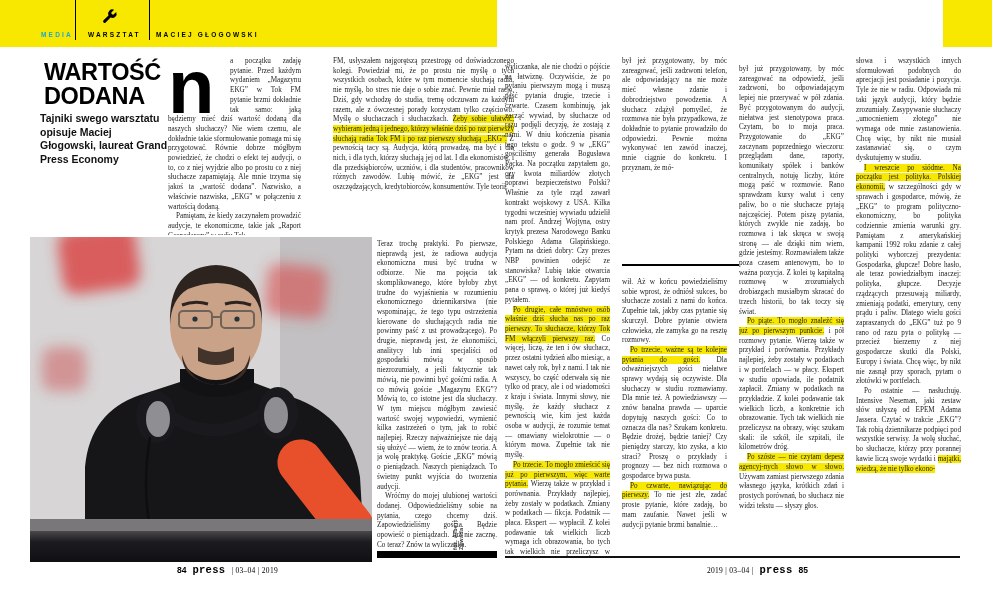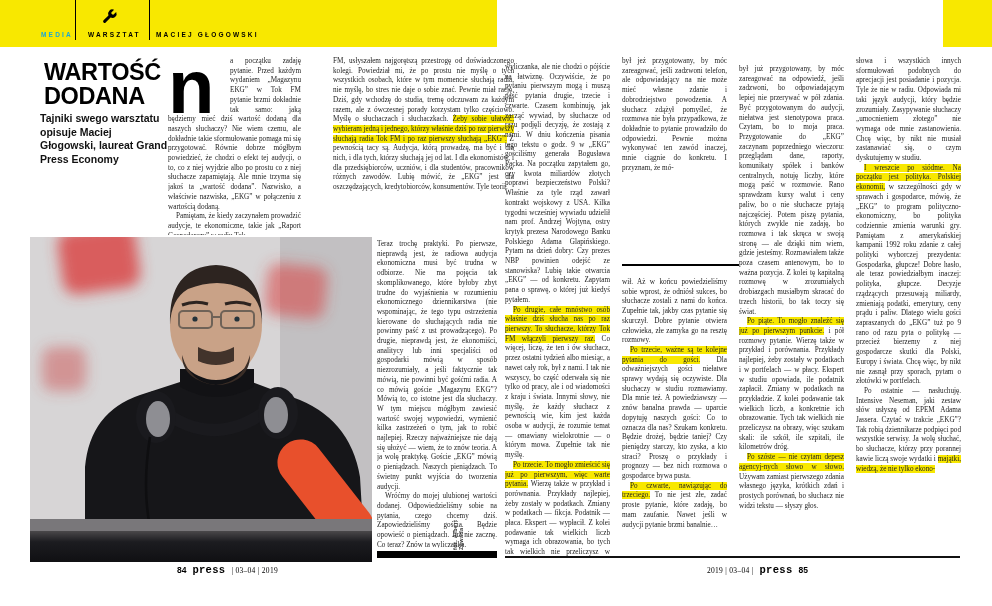--- a/index.html
+++ b/index.html
@@ -156,21 +156,21 @@
       <p><mark>Po drugie, całe mnóstwo osób właśnie dziś słucha nas po raz pierwszy. To słuchacze, którzy Tok FM włączyli pierwszy raz.</mark><span> Co więcej, liczę, że ten i ów słuchacz, przez ostatni tydzień albo miesiąc, a nawet cały rok, był z nami. I tak nie wszyscy, bo część oderwała się nie tylko od pracy, ale i od wiadomości z kraju i świata. Innymi słowy, nie myślę, że każdy słuchacz z pewnością wie, kim jest każda osoba w audycji, że rozumie temat — omawiany wielokrotnie — o którym mowa. Zupełnie tak nie myślę.</span></p>
       <p><mark>Po trzecie. To mogło zmieścić się już po pierwszym, więc warte pytania.</mark><span> Wierzę także w przykład i porównania. Przykłady najlepiej, żeby zostały w podatkach. Zmiany w podatkach — fikcja. Podatnik — płaca. Ekspert — wypłacił. Z kolei podawanie tak wielkich liczb wymaga ich obrazowania, bo tych tak wielkich nie przeliczysz w głowie.</span></p>
     </div>
   <div class="col col-r2t">
       <p><span>był jeż przygotowany, by móc zareagować, jeśli zadzwoni telefon, ale odpowiadający na nie może mieć własne zdanie i dobrodziejstwo powodzenia. A słuchacz zdążył pomyśleć, że rozmowa nie była przypadkowa, że dokładnie to pytanie prowadziło do odpowiedzi. Pewnie można wykonywać ten zawód inaczej, mnie ciągnie do konkretu. I przyznam, że mó-</span></p>
     </div>
   <div class="quote-rule"></div>
   <div class="col col-r2b">
       <p><span>wił. Aż w końcu powiedzieliśmy sobie wprost, że odniósł sukces, bo słuchacze zostali z nami do końca. Zupełnie tak, jakby czas pytanie się skurczył. Dobre pytanie otwiera człowieka, złe zamyka go na resztę rozmowy.</span></p>
       <p><mark>Po trzecie, ważne są te kolejne pytania do gości.</mark><span> Dla odważniejszych gości niełatwe sprawy wydają się oczywiste. Dla słuchaczy w studiu rozmawiamy. Dla mnie też. A powiedziawszy — znów banalna prawda — uparcie dopytuję naszych gości: Co to oznacza dla nas? Szukam konkretu. Będzie drożej, będzie taniej? Czy pieniędzy starczy, kto zyska, a kto straci? Proszę o przykłady i prognozy — bez nich rozmowa o gospodarce bywa pusta.</span></p>
-      <p><mark>Po czwarte, nawiązując do trzeciego.</mark><span> To nie jest złe, zadać proste pytanie, które zadaję, bo mam zaufanie. Nawet jeśli w audycji pytanie brzmi banalnie…</span></p>
+      <p><mark>Po czwarte, nawiązując do pierwszy.</mark><span> To nie jest złe, zadać proste pytanie, które zadaję, bo mam zaufanie. Nawet jeśli w audycji pytanie brzmi banalnie…</span></p>
     </div>
   <div class="col col-r3">
       <p><span>był już przygotowany, by móc zareagować na odpowiedź, jeśli zadzwoni, bo odpowiadającym lepiej nie przerywać w pół zdania. Być przygotowanym do audycji, niełatwa jest stenotypowa praca. Czytam, bo to moja praca. Przygotowanie do „EKG” zaczynam poprzedniego wieczoru: przeglądam dane, raporty, komunikaty spółek i banków centralnych, notuję liczby, które mogą paść w rozmowie. Rano sprawdzam kursy walut i ceny paliw, bo o nie słuchacze pytają najczęściej. Potem piszę pytania, których zwykle nie zadaję, bo rozmowa i tak skręca w swoją stronę — ale dzięki nim wiem, gdzie jesteśmy. Rozmawiałem także poza czasem antenowym, bo to ważna pozycja. Z kolei tę kapitalną rozmowę w zrozumiałych drobiazgach musiałbym skracać do trzech historii, bo tak toczy się świat.</span></p>
       <p><mark>Po piąte. To mogło znaleźć się już po pierwszym punkcie.</mark><span> i pół rozmowy pytanie. Wierzę także w przykład i porównania. Przykłady najlepiej, żeby zostały w podatkach i w portfelach — w płacy. Ekspert w studiu opowiada, ile podatnik zapłacił. Zmiany w podatkach na przykładzie. Z kolei podawanie tak wielkich liczb, a konkretnie ich obrazowanie. Tych tak wielkich nie przeliczysz na obrazy, więc szukam skali: ile szkół, ile szpitali, ile kilometrów dróg.</span></p>
       <p><mark>Po szóste — nie czytam depesz agencyj-</mark><mark>nych słowo w słowo.</mark><span> Używam zamiast pierwszego zdania własnego języka, krótkich zdań i prostych porównań, bo słuchacz nie widzi tekstu — słyszy głos.</span></p>
     </div>
   <div class="col col-r4">
       <p><span>słowa i wszystkich innych sformułowań podobnych do aprecjacji jest posiadanie i pozycja. Tyle że nie w radiu. Odpowiada mi taki język audycji, który będzie zrozumiały. Zasypywanie słuchaczy „umocnieniem złotego” nie wymaga ode mnie zastanowienia. Chcę więc, by nikt nie musiał zastanawiać się, o czym dyskutujemy w studiu.</span></p>
       <p><mark>I wreszcie po siódme. Na początku jest polityka. Polskiej ekonomii,</mark><span> w szczególności gdy w sprawach i gospodarce, mówię, że „EKG” to program polityczno-ekonomiczny, bo polityka codziennie zmienia warunki gry. Pamiętam z amerykańskiej kampanii 1992 roku zdanie z całej polityki wyborczej prezydenta: Gospodarka, głupcze! Dobre hasło, ale teraz powiedziałbym inaczej: polityka, głupcze. Decyzje rządzących przesuwają miliardy, zmieniają podatki, emerytury, ceny prądu i paliw. Dlatego wielu gości zapraszanych do „EKG” tuż po 9 rano od razu pyta o politykę — przecież bierzemy z niej gospodarcze skutki dla Polski, Europy i świata. Chcę więc, by nikt nie zasnął przy sporach, pytam o złotówki w portfelach.</span></p>
       <p><span>Po ostatnie — nasłuchuję. Intensive Neseman, jaki zestaw słów usłyszę od EPEM Adama Jassera. Czytać w trakcie „EKG”? Tak robią dziennikarze podpięci pod wszystkie serwisy. Ja wolę słuchać, bo słuchacze, którzy przy porannej kawie liczą swoje wydatki i </span><mark>majątki, wiedzą, że nie tylko ekono-</mark></p>

